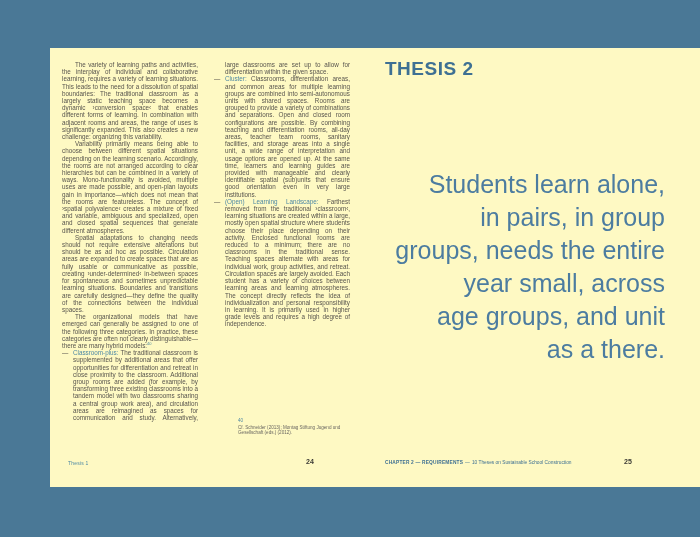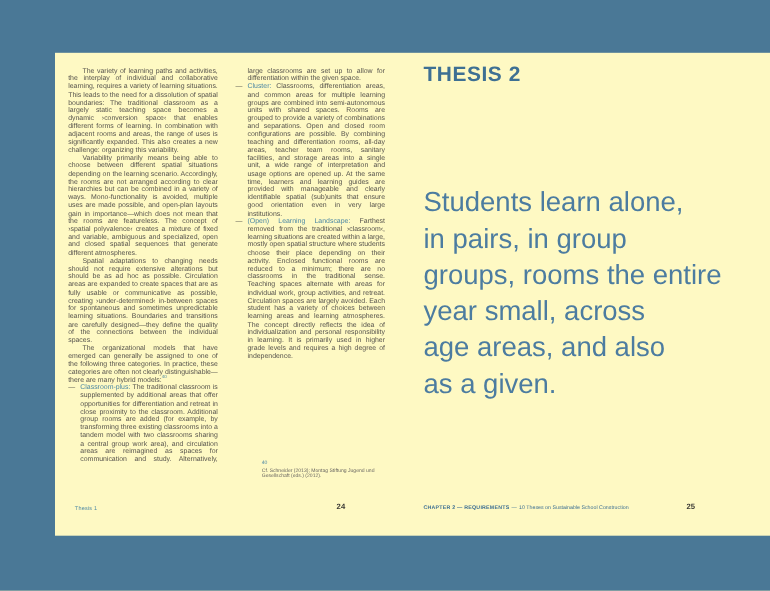--- a/index.html
+++ b/index.html
@@ -44,21 +44,21 @@
   
   .heading {
     position: absolute; left: 335px; top: 10px;
     font-size: 19px; font-weight: bold; letter-spacing: 0.5px;
     color: #3E7093;
   }
   .quote {
     position: absolute; left: 335px; top: 120px; width: 280px;
     font-size: 25px; line-height: 33px; color: #4C7CA0;
   }
-  .quote div { white-space: nowrap; }
+  .quote div { white-space: nowrap; text-align: right; }
 </style>
 </head>
 <body>
 
 <div class="spread">
 
   <div class="columns">
     <p class="body">The variety of learning paths and activities, the interplay of individual and collaborative learning, requires a variety of learning situations. This leads to the need for a dissolution of spatial boundaries: The traditional classroom as a largely static teaching space becomes a dynamic ›conversion space‹ that enables different forms of learning. In combination with adjacent rooms and areas, the range of uses is significantly expanded. This also creates a new challenge: organizing this variability.</p>
     <p class="body">Variability primarily means being able to choose between different spatial situations depending on the learning scenario. Accordingly, the rooms are not arranged according to clear hierarchies but can be combined in a variety of ways. Mono-functionality is avoided, multiple uses are made possible, and open-plan layouts gain in importance—which does not mean that the rooms are featureless. The concept of ›spatial polyvalence‹ creates a mixture of fixed and variable, ambiguous and specialized, open and closed spatial sequences that generate different atmospheres.</p>
     <p class="body">Spatial adaptations to changing needs should not require extensive alterations but should be as ad hoc as possible. Circulation areas are expanded to create spaces that are as fully usable or communicative as possible, creating ›under-determined‹ in-between spaces for spontaneous and sometimes unpredictable learning situations. Boundaries and transitions are carefully designed—they define the quality of the connections between the individual spaces.</p>
@@ -87,24 +87,24 @@
   </div>
 
   <div class="footer-label">Thesis 1</div>
   <div class="pagenum pagenum-left">24</div>
 
   <div class="heading">THESIS 2</div>
 
   <div class="quote">
     <div>Students learn alone,</div>
     <div>in pairs, in group</div>
-    <div>groups, rooms the entire</div>
+    <div>groups, needs the entire</div>
     <div>year small, across</div>
-    <div>age areas, and also</div>
-    <div>as a given.</div>
+    <div>age groups, and unit</div>
+    <div>as a there.</div>
   </div>
 
   <div class="footer-right">
     <span class="chap">CHAPTER 2 — REQUIREMENTS</span><span class="sep">—</span><span>10 Theses on Sustainable School Construction</span>
   </div>
   <div class="pagenum pagenum-right">25</div>
 
 </div>
 
 </body></html>

